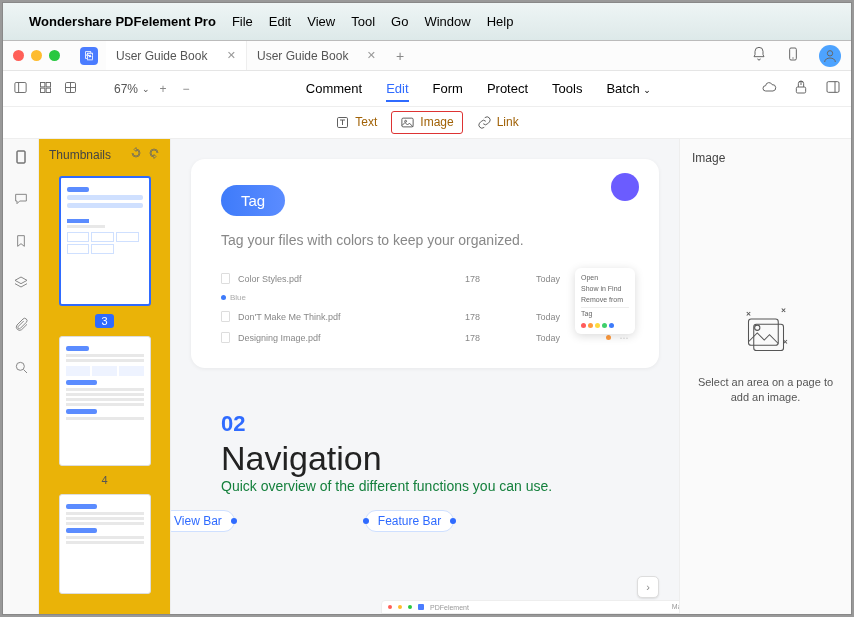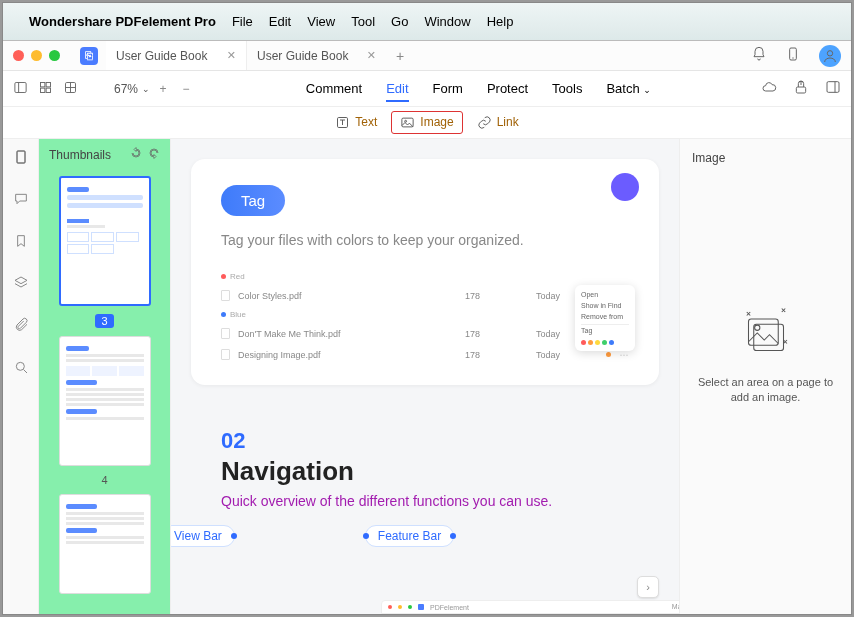--- a/index.html
+++ b/index.html
@@ -45,21 +45,21 @@
 .subbar .item { display: flex; align-items: flex-start; gap: 5px; padding: 3px 8px; color: #a16207; }
 .subbar .item.sel { border: 1.5px solid #d33; border-radius: 3px; }
 .subbar svg { width: 15px; height: 15px; stroke: #555; fill: none; stroke-width: 1.5; }
 
 
 .body { flex: 1; display: flex; min-height: 0; }
 .leftrail { width: 36px; background: #f9f9f9; border-right: 1px solid #eee; display: flex; flex-direction: column; align-items: center; padding-top: 10px; gap: 22px; }
 .leftrail svg { width: 16px; height: 16px; stroke: #888; fill: none; stroke-width: 1.5; }
 .leftrail .railitem.active svg { stroke: #333; }
 
-.thumbs { width: 132px; background: #86efac; border-right: 1px solid #eee; display: flex; flex-direction: column; }
+.thumbs { width: 132px; background: #eab308; border-right: 1px solid #eee; display: flex; flex-direction: column; }
 .thumbs-head { display: flex; align-items: center; padding: 8px 10px; font-size: 12px; color: #444; gap: 8px; }
 .thumbs-head .ricons { margin-left: auto; display: flex; gap: 6px; }
 .thumbs-head svg { width: 12px; height: 12px; stroke: #666; fill: none; stroke-width: 1.5; }
 .thumbs-list { flex: 1; overflow: hidden; padding: 6px 16px; display: flex; flex-direction: column; gap: 8px; align-items: center; }
 .thumb { width: 92px; height: 130px; background: #fff; border: 1px solid #ddd; border-radius: 3px; padding: 6px; overflow: hidden; }
 .thumb.sel { border: 2px solid #2f6bff; }
 .thumb .bar { height: 5px; background: #cfe0ff; border-radius: 2px; margin: 3px 0; }
 .thumb .bar.b2 { background: #5b8cff; width: 30%; }
 .thumb .txt { height: 3px; background: #e8e8e8; margin: 2px 0; }
 .pgnum { font-size: 11px; color: #555; }
@@ -75,22 +75,22 @@
 .filelist .cat { font-size: 8px; color: #aaa; padding: 4px 0; display: flex; align-items: center; gap: 4px;}
 .filelist .cdot { width: 5px; height: 5px; border-radius: 50%; }
 .filelist .fi { width: 9px; height: 11px; background: #fff; border: 1px solid #ddd; border-radius: 1px; }
 .filelist .spacer { flex: 1; }
 .filelist .menu { width: 10px; text-align: center; color: #bbb; }
 .ctxmenu { position: absolute; right: -6px; bottom: 14px; width: 60px; background: #fff; border-radius: 6px; box-shadow: 0 2px 10px rgba(0,0,0,.15); padding: 4px 6px; font-size: 7px; color: #666; }
 .ctxmenu div { padding: 2px 0; }
 
 .page2 { background: transparent; padding: 0 30px; }
 .secnum { color: #2f6bff; font-size: 22px; font-weight: 600; margin-top: 43px; }
-.sectitle { font-size: 26px; font-weight: 700; color: #222; margin-top: 2px; }
-.secdesc { color: #a21caf; font-size: 14px; margin-top: 6px; }
+.sectitle { font-size: 34px; font-weight: 400; color: #222; margin-top: 2px; }
+.secdesc { color: #15803d; font-size: 14px; }
 .chips { margin-top: 16px; display: flex; gap: 130px; }
 .chip { background: #fff; border: 1px solid #cfe0ff; color: #2f6bff; padding: 3px 12px; border-radius: 12px; font-size: 12px; position: relative; }
 .chip::before, .chip::after { content: ''; position: absolute; width: 6px; height: 6px; background: #2f6bff; border-radius: 50%; top: 50%; transform: translateY(-50%); }
 .chip::before { left: -3px; } .chip::after { right: -3px; }
 .navbtn { position: absolute; right: 20px; bottom: 16px; width: 22px; height: 22px; background: #fff; border: 1px solid #ddd; border-radius: 5px; display: flex; align-items: center; justify-content: center; color: #888; font-size: 11px; box-shadow: 0 1px 2px rgba(0,0,0,.1); }
 
 .rightpanel { width: 172px; background: #fafafa; border-left: 1px solid #eee; padding: 12px; }
 .rightpanel .hd { font-size: 12px; color: #444; margin-bottom: 140px; }
 .rp-ill { display: flex; justify-content: center; margin-bottom: 14px; }
 .rp-ill svg { width: 56px; height: 56px; stroke: #555; fill: none; stroke-width: 1.2; }
@@ -308,24 +308,20 @@
         </div>
       </div>
     </div>
 
     <div class="canvas">
       <div class="page">
         <div class="pround"></div>
         <span class="tag-pill">Tag</span>
         <div class="desc">Tag your files with colors to keep your organized.</div>
         <div class="filelist" style="position:relative">
-          <div class="cat">
-              <span class="cdot" style="background:#ff5b5b"></span>
-              <span>Red</span>
-            </div>
           <div class="row">
               <span class="fi"></span>
               <span>Color Styles.pdf</span>
               <span class="spacer"></span>
               <span>178</span>
               <span style="width:40px"></span>
               <span>Today</span>
               <span style="width:30px"></span>
               <span class="cdot" style="background:#ff5b5b"></span>
               <span class="menu">⋯</span>

